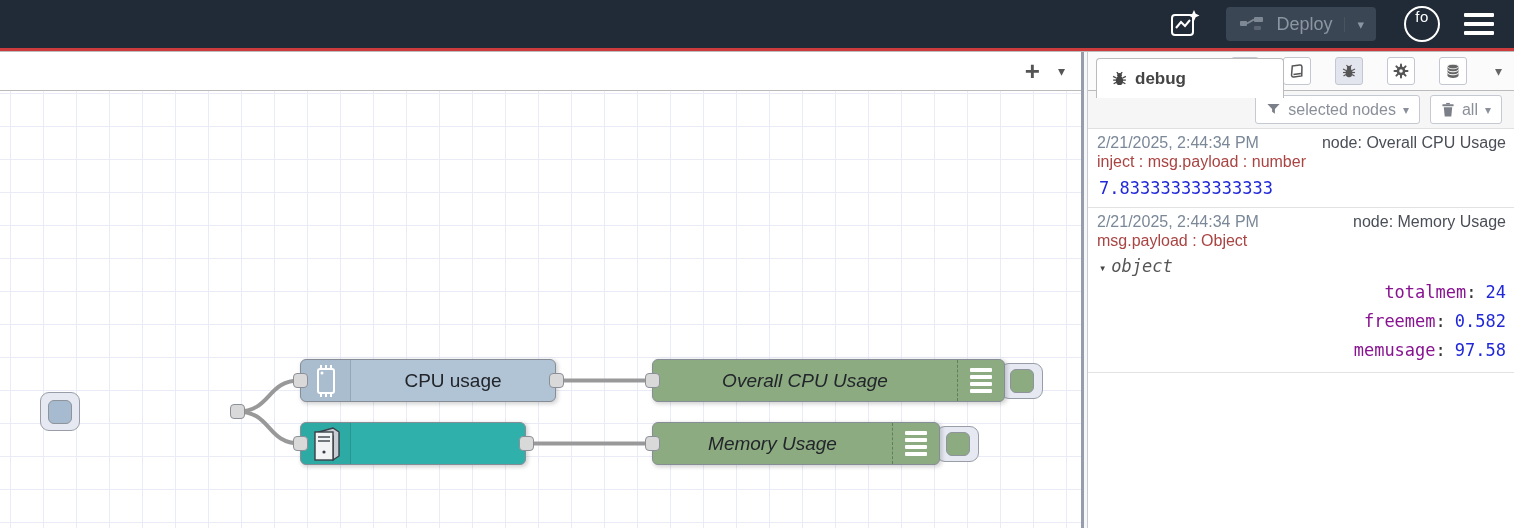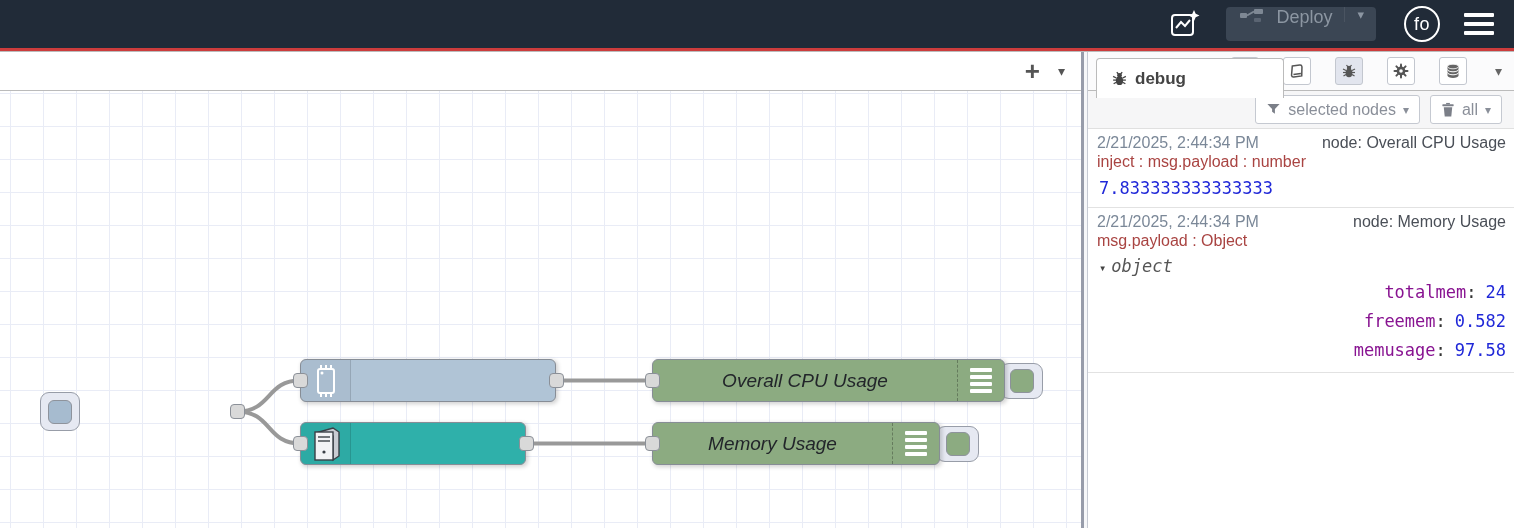--- a/index.html
+++ b/index.html
@@ -10,27 +10,27 @@
   
   .header {
     height:51px; flex:0 0 51px; background:var(--header-bg,#212b38);
     border-bottom:3px solid var(--header-accent,#cc3c3c);
     display:flex; align-items:center; justify-content:flex-end;
     padding-right:20px; gap:24px;
   }
   .hdr-iconbtn { width:34px; height:34px; display:flex; align-items:center; justify-content:center; cursor:pointer; }
   .deploy-btn {
     height:34px; background:var(--deploy-bg,#3b4654); border-radius:4px;
-    display:flex; align-items:flex-start; padding:0 12px 0 14px; gap:10px; color:var(--deploy-text,#8c96a2);
+    display:flex; align-items:center; padding:0 12px 0 14px; gap:10px; color:var(--deploy-text,#8c96a2);
     font-size:18px; margin-right:4px;
   }
   .deploy-chevron { font-size:13px; padding-left:12px; margin-left:2px; border-left:1px solid rgba(255,255,255,0.08); }
   .avatar {
     width:36px; height:36px; border:2.5px solid #fff; border-radius:50%;
-    color:#fff; font-size:18px; display:flex; align-items:center; justify-content:center;
+    color:#fff; font-size:15px; display:flex; justify-content:center;
     letter-spacing:0.5px;
   }
   .hamburger { display:flex; flex-direction:column; gap:5px; width:30px; cursor:pointer; }
   .hamburger span { height:4px; background:#fff; border-radius:1px; }
 
   
   .main { flex:1; display:flex; min-height:0; border-top:1px solid #bbb; }
 
   
   .canvas-col { width:1081px; flex:0 0 1081px; display:flex; flex-direction:column; }
@@ -204,20 +204,21 @@
               <g stroke="#fff" stroke-width="2">
                 <line x1="10" y1="6" x2="10" y2="2"></line>
                   <line x1="15" y1="6" x2="15" y2="2"></line>
                   <line x1="20" y1="6" x2="20" y2="2"></line>
                 <line x1="10" y1="30" x2="10" y2="34"></line>
                   <line x1="15" y1="30" x2="15" y2="34"></line>
                   <line x1="20" y1="30" x2="20" y2="34"></line>
               </g>
             </svg>
           </div>
+          <div class="node-label">CPU usage</div>
         </div>
         <div class="port p-cpu-in"></div>
         <div class="port p-cpu-out"></div>
 
         <div class="nr-node n-memory">
           <div class="icon-area icon-left">
             <svg width="30" height="38" viewBox="0 0 30 38">
               <polygon points="8,7 22,3 28,7 28,31 22,35 22,11" fill="#c9ccd2" stroke="#3a3f46" stroke-width="1.4"></polygon>
               <rect x="4" y="7" width="18" height="28" fill="#f2f3f5" stroke="#3a3f46" stroke-width="1.4"></rect>
               <line x1="7" y1="12" x2="19" y2="12" stroke="#3a3f46" stroke-width="1.4"></line>

